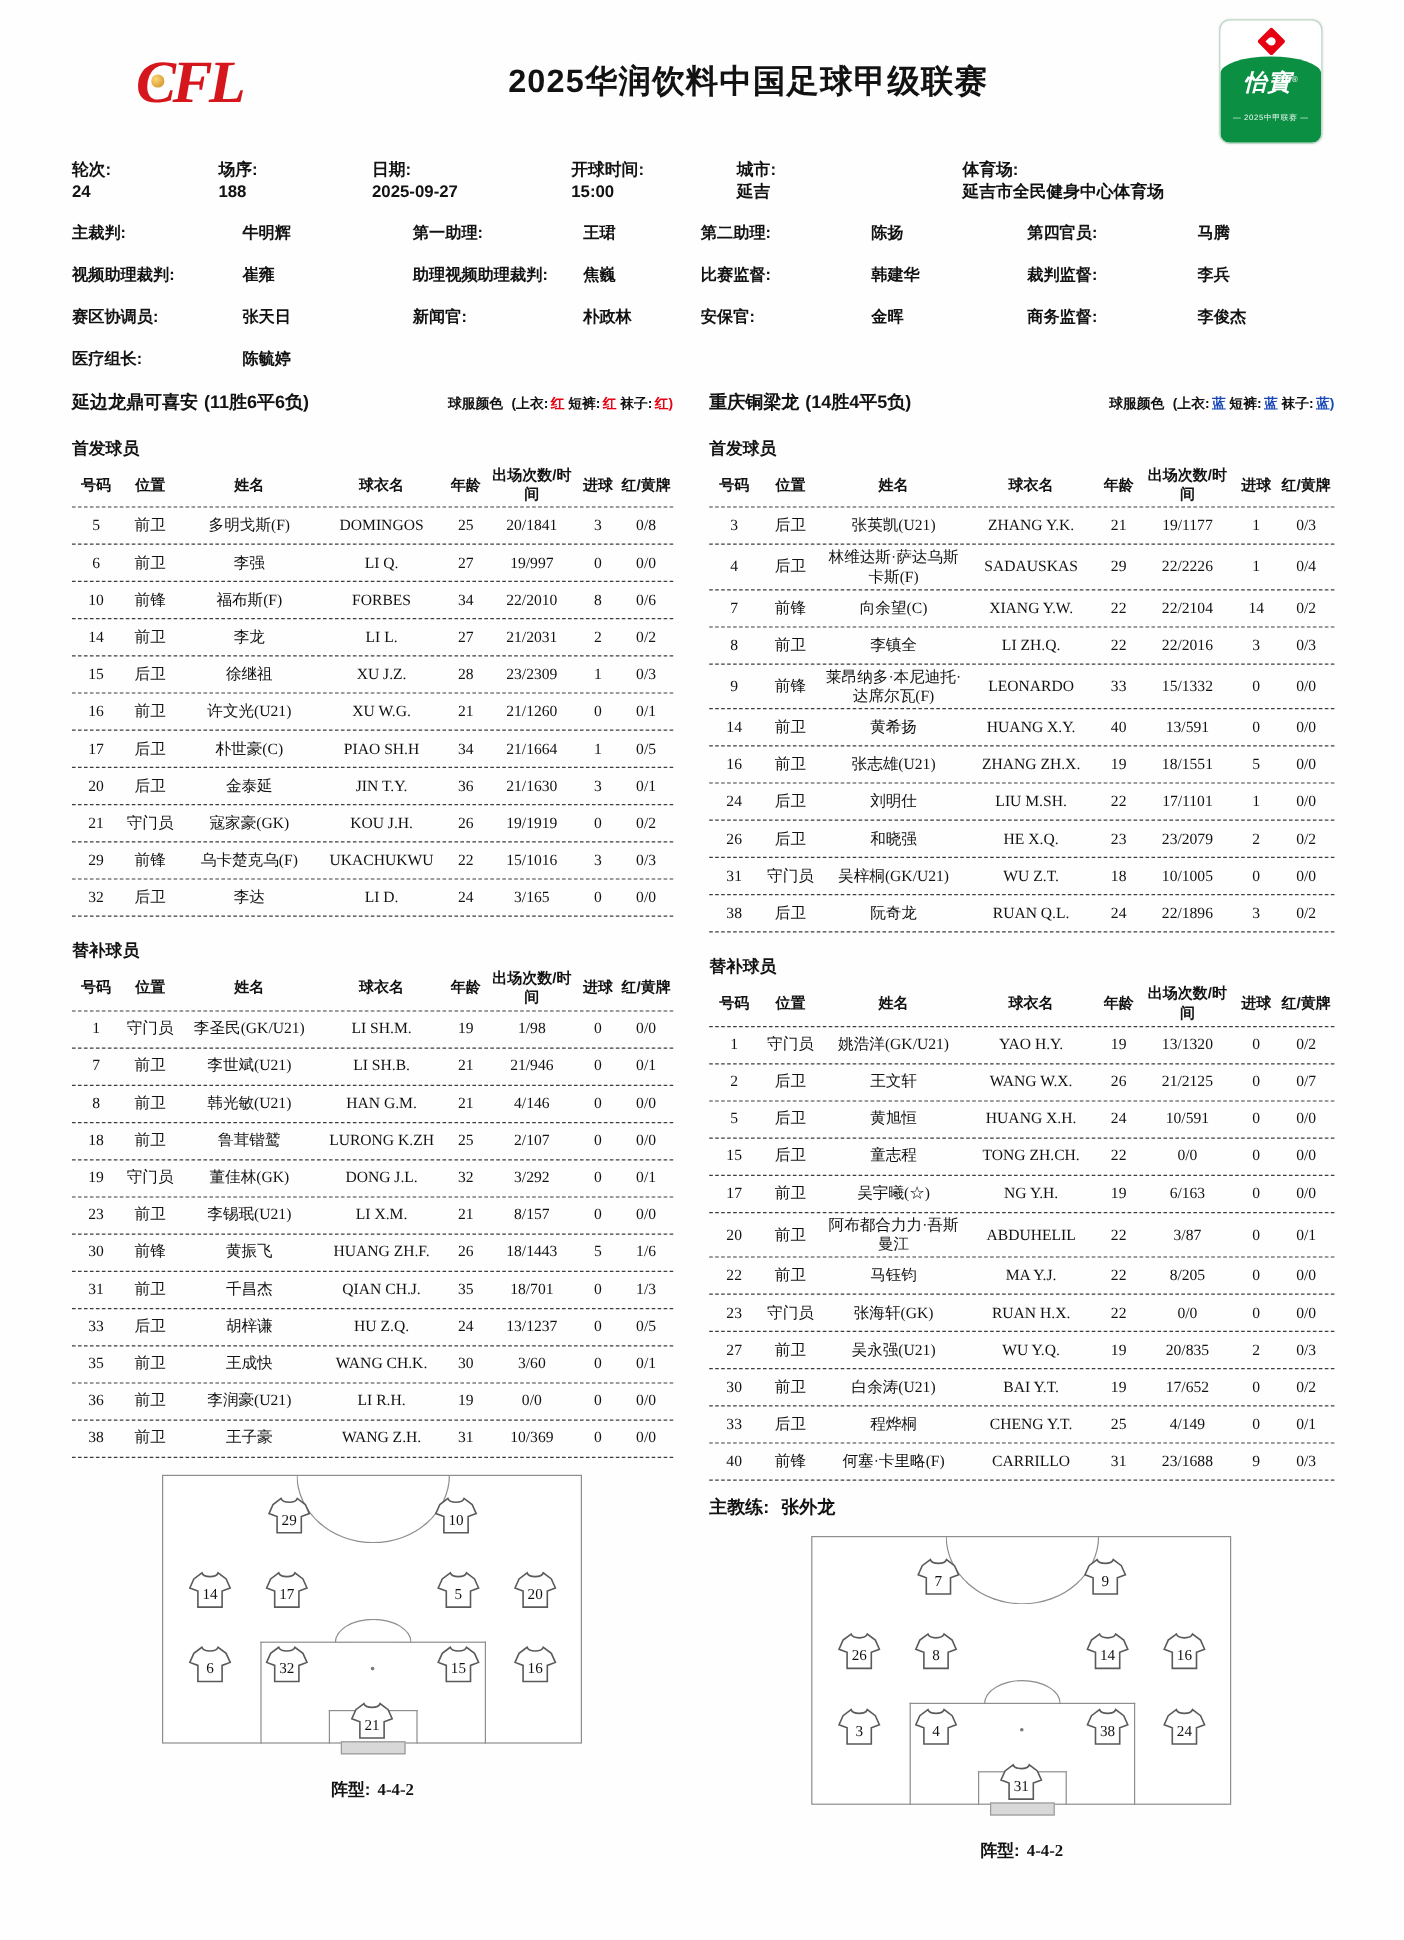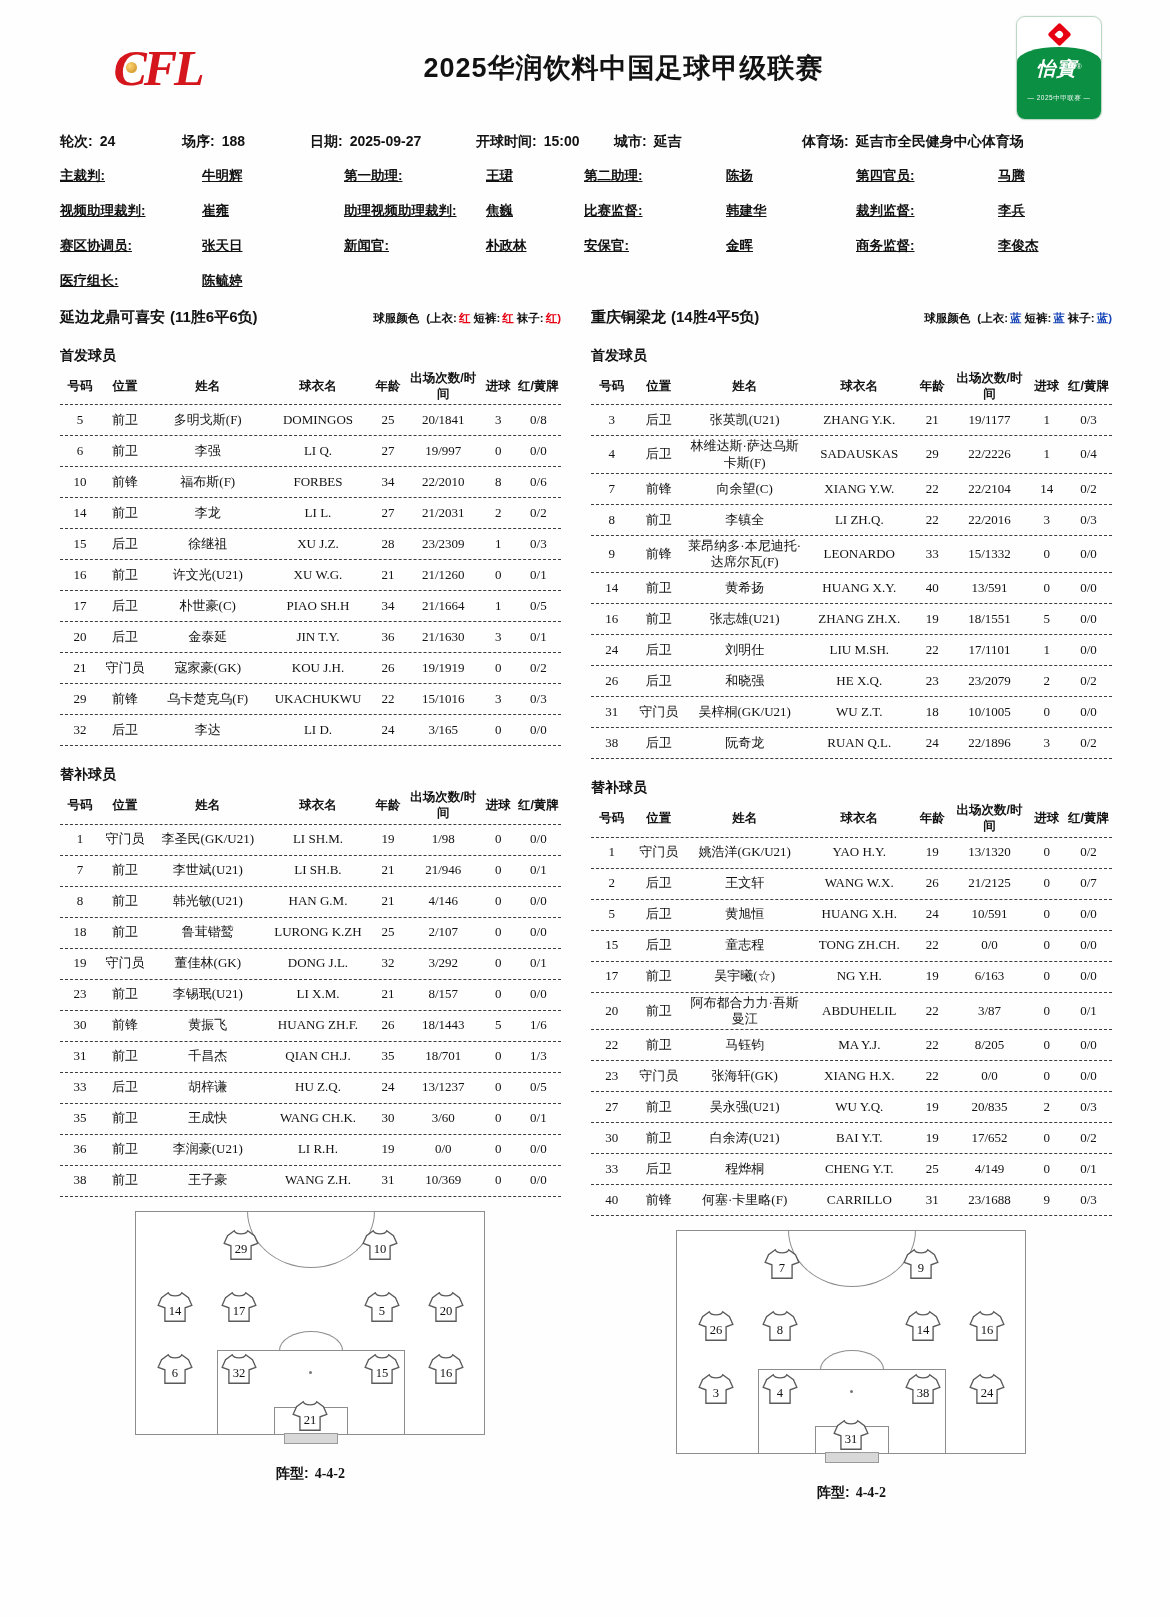--- a/index.html
+++ b/index.html
@@ -18,29 +18,29 @@
   .diamond{width:17px;height:17px;background:#e60012;transform:rotate(45deg);border-radius:2px;position:relative;}
   .diamond:after{content:"";position:absolute;left:5px;top:5px;width:7px;height:7px;background:#fff;border-radius:50% 50% 50% 0;}
   .badge-bot{flex:1;background:#0a8f43;border-radius:55% 55% 0 0/22% 22% 0 0;margin-top:-4px;color:#fff;text-align:center;padding-top:9px;}
   .yibao-big{font-family:"Liberation Serif",serif;font-style:italic;font-weight:800;font-size:19px;letter-spacing:1px;}
   .reg{font-size:7px;vertical-align:super;}
   .badge-sub{font-size:6.5px;margin-top:12px;letter-spacing:.5px;opacity:.95;}
   
   .teams-line{margin-top:15px;font-weight:800;font-size:16px;letter-spacing:.5px;}
   .teams-line span{margin-right:6px;}
   .info-row{margin-top:13px;display:flex;font-size:14px;font-weight:700;}
-  .info-item{display:flex;}
+  .info-item{display:flex;flex-direction:column;}
   .info-item .lbl{margin-right:7px;}
   .info-row .info-item:nth-child(1){width:122px;}
   .info-row .info-item:nth-child(2){width:128px;}
   .info-row .info-item:nth-child(3){width:166px;}
   .info-row .info-item:nth-child(4){width:138px;}
   .info-row .info-item:nth-child(5){width:188px;}
   .officials{margin-top:16px;display:grid;grid-template-columns:284px 240px 272px 1fr;row-gap:17px;font-size:13.5px;font-weight:700;}
-  .official-cell{display:flex;text-decoration:underline;}
+  .official-cell{display:flex;}
   .official-cell .o-label{flex:0 0 142px;}
   
   .teams-grid{margin-top:18px;display:grid;grid-template-columns:1fr 1.04fr;column-gap:30px;}
   .team-head{display:flex;align-items:baseline;}
   .team-name,.team-record{font-weight:800;font-size:15px;}
   .team-record{margin-left:5px;}
   .kit{margin-left:auto;font-size:11.5px;font-weight:700;white-space:nowrap;}
   .kit .kit-label{margin-right:4px;}
   .kit .kit-k{margin-left:3px;}
   .kit .kit-v{margin-left:2px;}
@@ -698,21 +698,21 @@
             <span class="tc">MA Y.J.</span>
             <span class="tc">22</span>
             <span class="tc">8/205</span>
             <span class="tc">0</span>
             <span class="tc">0/0</span>
           </div>
           <div class="trow">
             <span class="tc">23</span>
             <span class="tc">守门员</span>
             <span class="tc">张海轩(GK)</span>
-            <span class="tc">XIANG H.X.</span>
+            <span class="tc">RUAN H.X.</span>
             <span class="tc">22</span>
             <span class="tc">0/0</span>
             <span class="tc">0</span>
             <span class="tc">0/0</span>
           </div>
           <div class="trow">
             <span class="tc">27</span>
             <span class="tc">前卫</span>
             <span class="tc">吴永强(U21)</span>
             <span class="tc">WU Y.Q.</span>
@@ -745,20 +745,21 @@
             <span class="tc">40</span>
             <span class="tc">前锋</span>
             <span class="tc">何塞·卡里略(F)</span>
             <span class="tc">CARRILLO</span>
             <span class="tc">31</span>
             <span class="tc">23/1688</span>
             <span class="tc">9</span>
             <span class="tc">0/3</span>
           </div>
         </div>
+      <div class="coach-line"><span>主教练:</span><span class="cv">张外龙</span></div>
       <div class="pitch-wrap">
         <div class="pitch">
           <div class="c-arc"></div>
           <div class="p-box"></div>
           <div class="p-arc"></div>
           <div class="g-box"></div>
           <div class="p-spot"></div>
           <div class="goal"></div>
         <div class="jersey" style="left: 30%; top: 15%;"><svg width="37" height="34" viewBox="0 0 44 40">
                 <path d="M14 3 L6 9 L2 18 L10 21 L10 37 L34 37 L34 21 L42 18 L38 9 L30 3 C28 8 16 8 14 3 Z" fill="#fff" stroke="#5a5a5a" stroke-width="1.6"></path>

